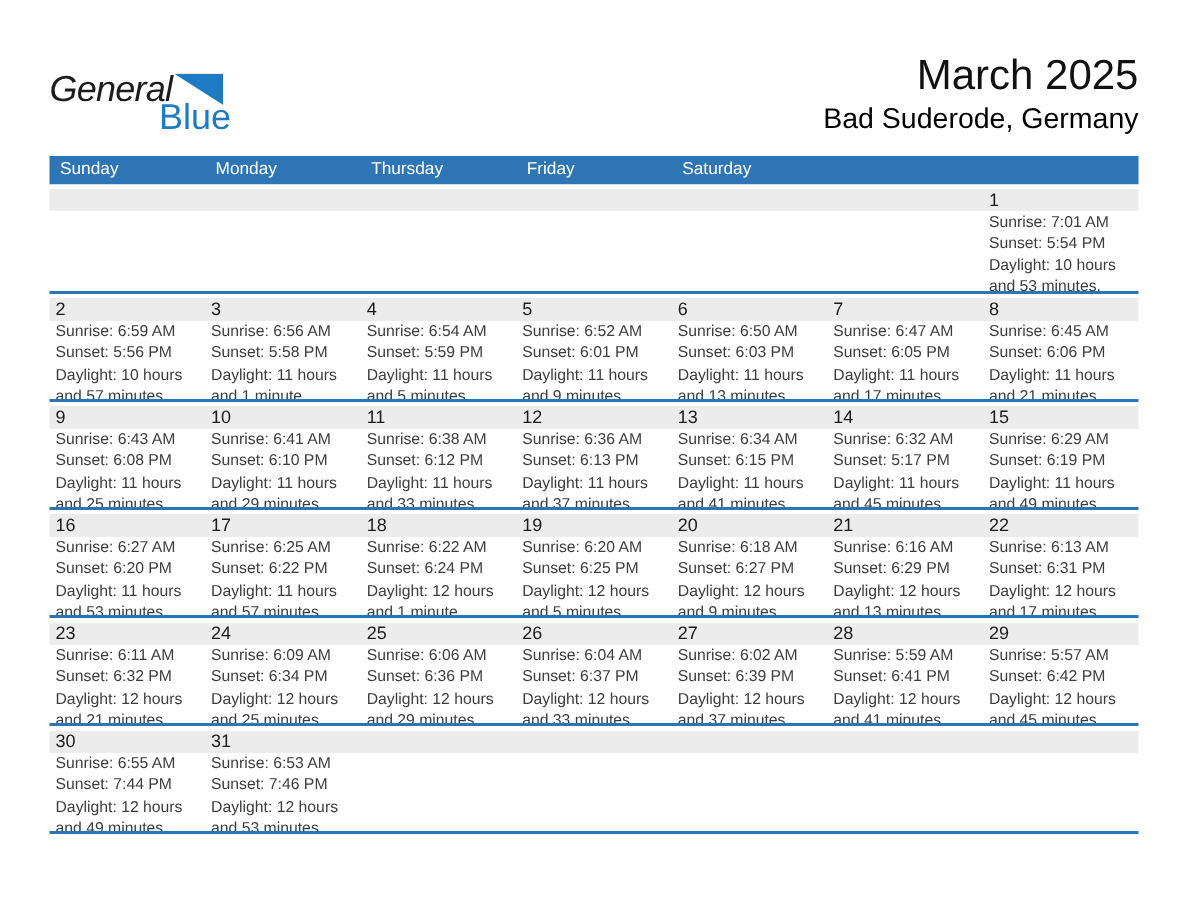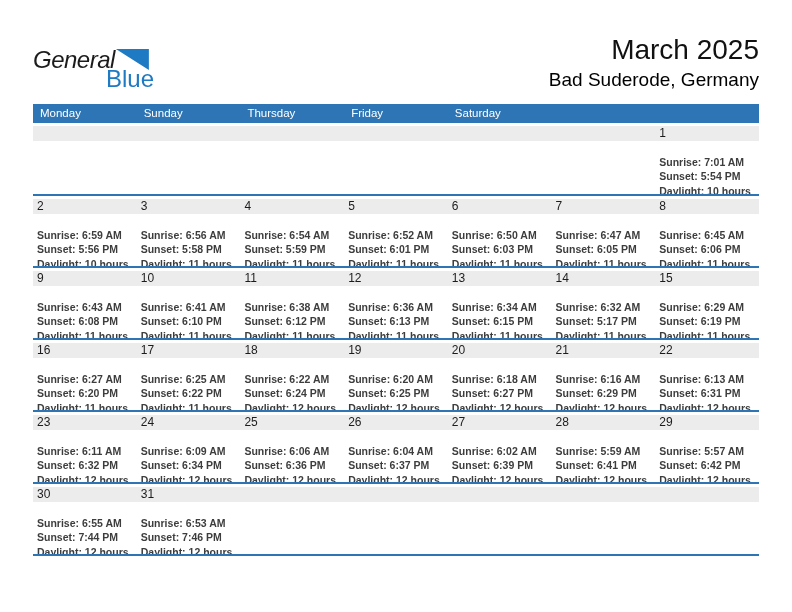--- a/index.html
+++ b/index.html
@@ -39,42 +39,42 @@
   .week-row {
     display: grid; grid-template-columns: repeat(7, 1fr);
     height: 72px;
     border-top: 2px solid #2e75b5;
     background: linear-gradient(to bottom, #ffffff 0px, #ffffff 3px, #ececec 3px, #ececec 18px, #ffffff 18px);
   }
   .week-row:first-child { border-top: none; height: 71px; }
 
   .day-cell { padding-left: 4px; overflow: hidden; }
   .day-number { font-size: 12px; color: #1c1c1c; height: 15px; line-height: 15px; margin-top: 3px; }
-  .cell-lines { margin-top: 14px; font-size: 10.5px; line-height: 14.4px; color: #3d3d3d; font-weight: bold; }
+  .cell-lines { margin-top: 0; font-size: 10.5px; line-height: 14.4px; color: #3d3d3d; }
 </style>
 </head>
 <body>
 
 <div class="logo">
   <div class="logo-line1">
     <span class="logo-general">General</span>
     <span class="logo-triangle"></span>
   </div>
   <div class="logo-blue">Blue</div>
 </div>
 
 <div class="title-block">
   <div class="title">March 2025</div>
   <div class="subtitle">Bad Suderode, Germany</div>
 </div>
 
 <div class="calendar">
   <div class="weekday-row">
+    <div class="weekday">Sunday</div>
     <div class="weekday">Monday</div>
-    <div class="weekday">Sunday</div>
     <div class="weekday">Thursday</div>
     <div class="weekday">Friday</div>
     <div class="weekday">Saturday</div>
   </div>
   <div class="calendar-body">
       <div class="week-row">
         <div class="day-cell"></div>
         <div class="day-cell"></div>
         <div class="day-cell"></div>
         <div class="day-cell"></div>

